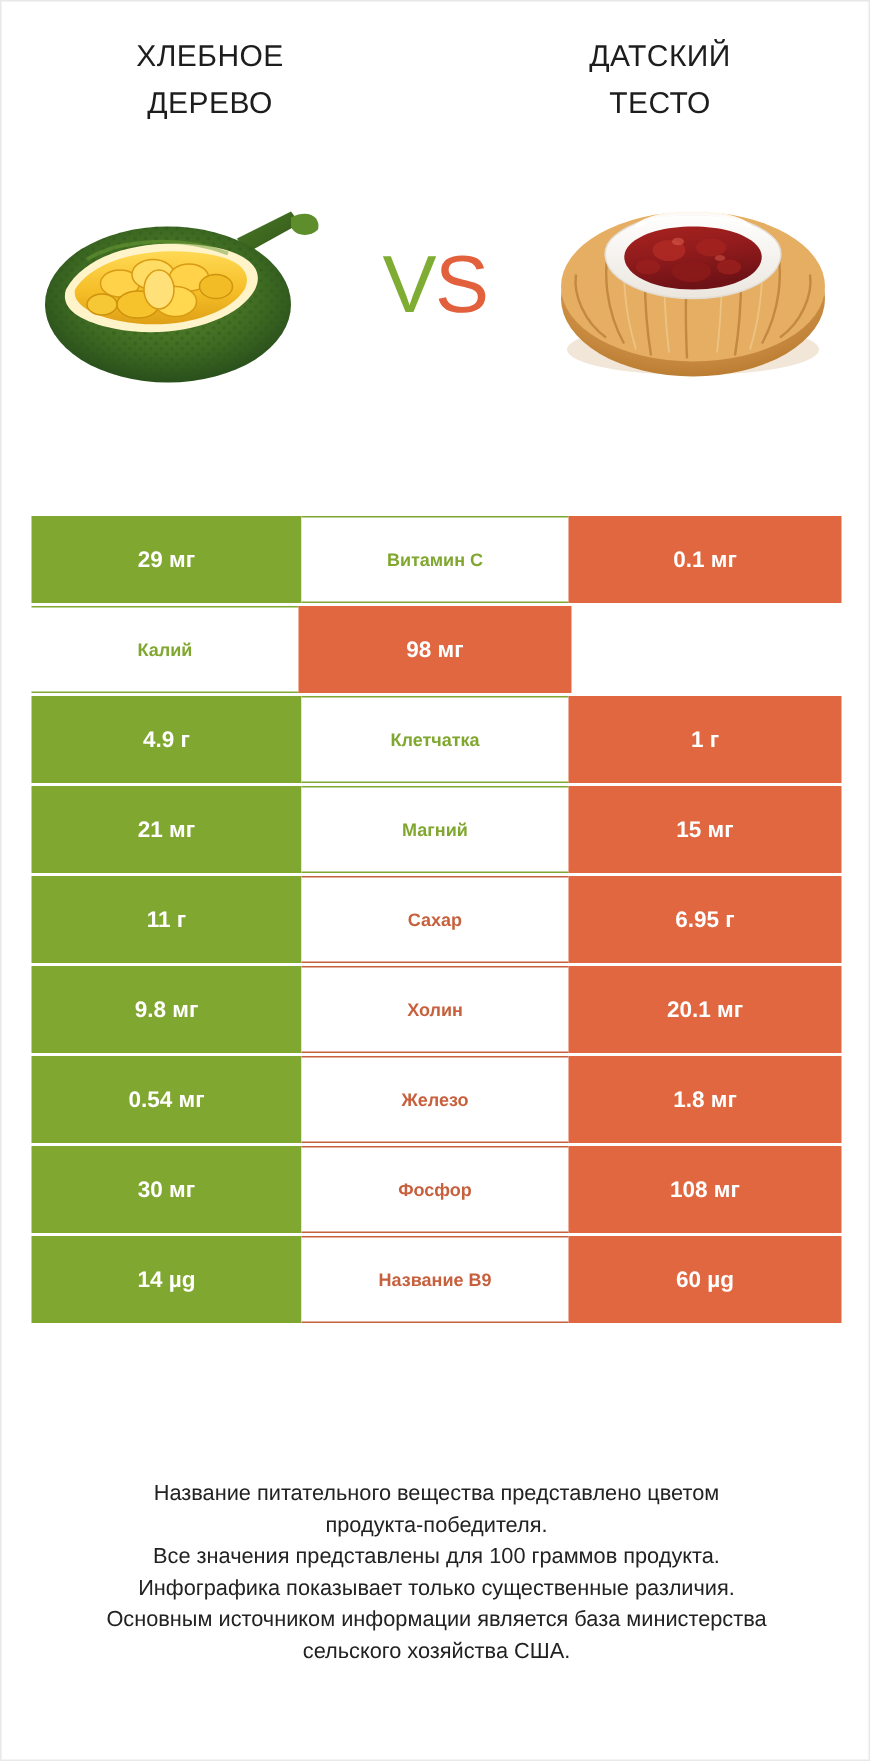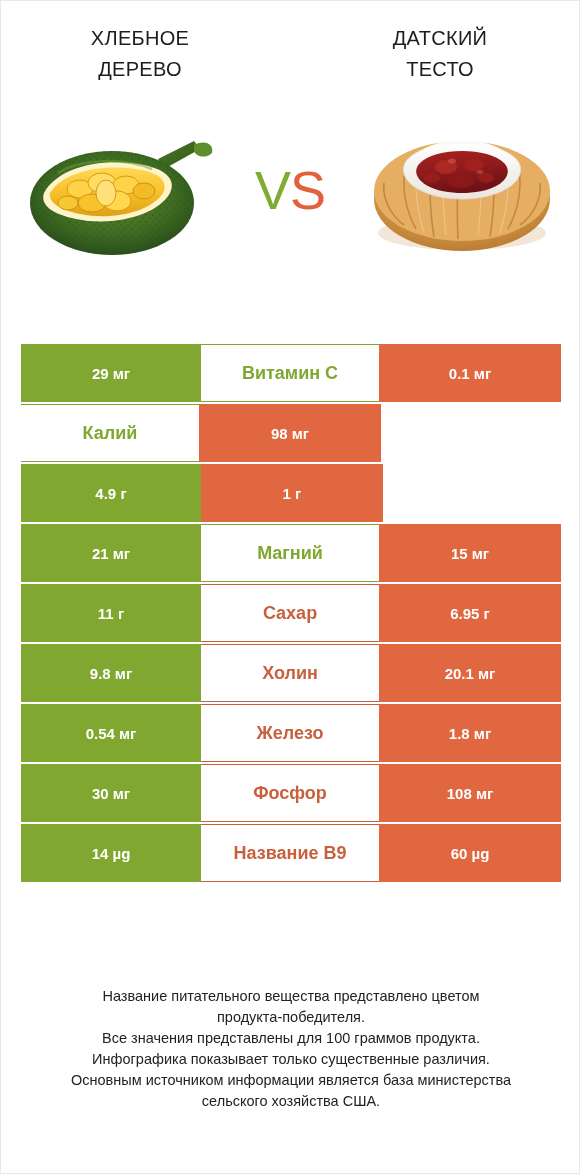--- a/index.html
+++ b/index.html
@@ -103,21 +103,21 @@
     color: #ffffff;
   }
   .cell-right {
     width: 182px;
     background: #E0673F;
     color: #ffffff;
   }
   .cell-mid {
     width: 178px;
     background: #ffffff;
-    font-size: 18px;
+    font-size: 12px;
     font-weight: bold;
   }
   .cell-mid.win-left {
     color: #80A72F;
     border-top: 1px solid #80A72F;
     border-bottom: 1px solid #80A72F;
   }
   .cell-mid.win-right {
     color: #C7603D;
     border-top: 1px solid #C7603D;
@@ -284,20 +284,21 @@
       <div class="cell cell-right">0.1 мг</div>
     </div>
 
     <div class="row">
       <div class="cell cell-mid win-left">Калий</div>
       <div class="cell cell-right">98 мг</div>
     </div>
 
     <div class="row">
       <div class="cell cell-left">4.9 г</div>
+      <div class="cell cell-mid win-left">Клетчатка</div>
       <div class="cell cell-right">1 г</div>
     </div>
 
     <div class="row">
       <div class="cell cell-left">21 мг</div>
       <div class="cell cell-mid win-left">Магний</div>
       <div class="cell cell-right">15 мг</div>
     </div>
 
     <div class="row">

